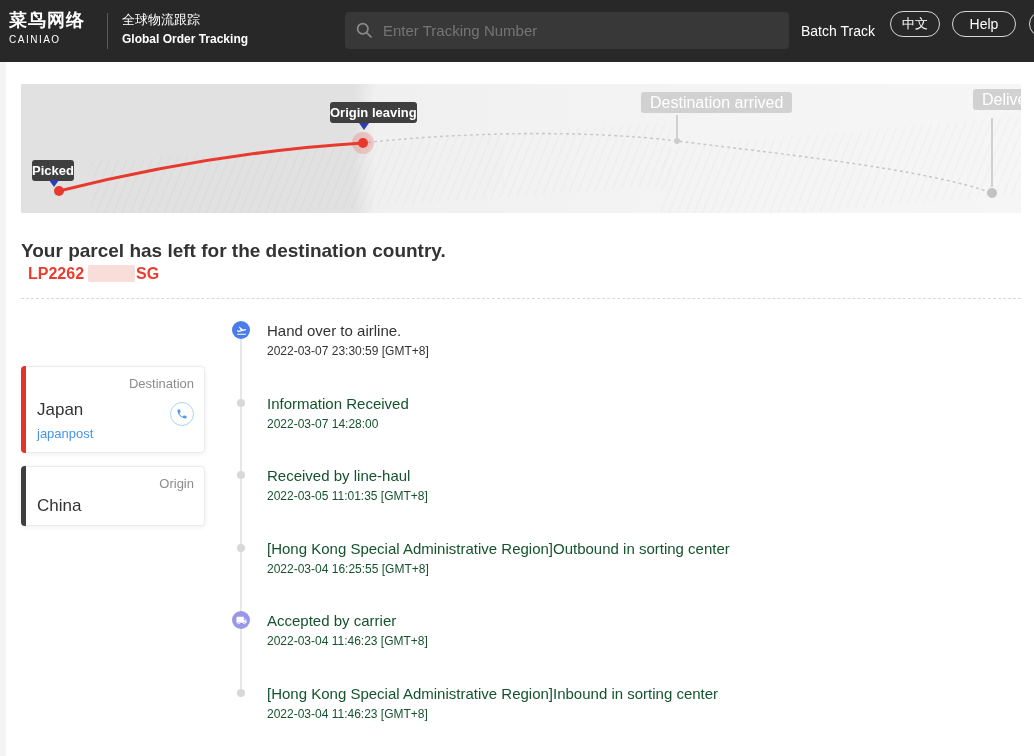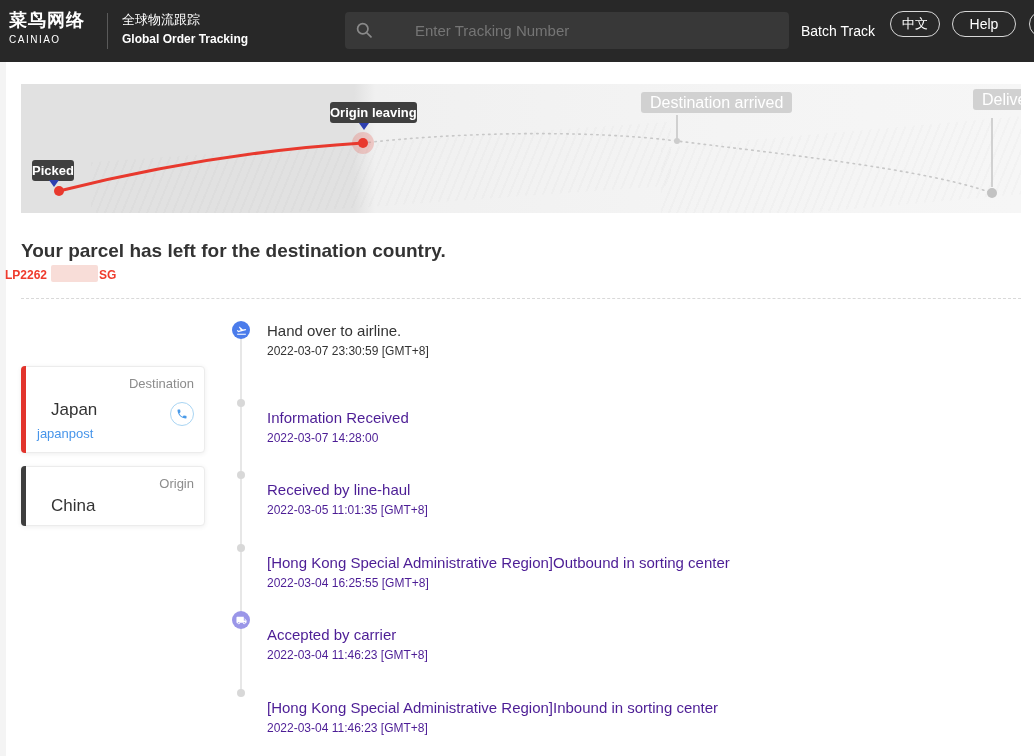--- a/index.html
+++ b/index.html
@@ -12,21 +12,21 @@
   .header { position:absolute; left:0; top:0; width:1034px; height:62px; background:#282828; }
   .logo { position:absolute; left:9px; top:9px; color:#fff; cursor:pointer; }
   .logo-cn { font-size:18px; font-weight:bold; line-height:22px; letter-spacing:1px; }
   .logo-en { font-size:10px; font-weight:normal; line-height:18px; letter-spacing:1.5px; }
   .header-divider { position:absolute; left:107px; top:13px; width:1px; height:36px; background:#5a5a5a; }
   .subtitle { position:absolute; left:122px; top:10px; color:#fff; }
   .subtitle-cn { font-size:13px; line-height:19px; }
   .subtitle-en { font-size:12px; font-weight:600; line-height:21px; }
   .searchbar {
     position:absolute; left:345px; top:12px; width:444px; height:37px;
-    background:#383838; border-radius:4px; display:flex; align-items:center; padding:0 10px;gap:32px;
+    background:#383838; border-radius:4px; display:flex; align-items:center; padding:0 10px;
   }
   .searchbar svg { flex:0 0 auto; margin-right:9px; }
   .searchbar input {
     flex:1; background:transparent; border:none; outline:none;
     color:#ccc; font-size:15px; font-family:inherit;
   }
   .searchbar input::placeholder { color:#757575; }
   .batch-track {
     position:absolute; left:801px; top:20px; color:#fff; font-size:14px;
     line-height:22px; cursor:pointer; white-space:nowrap;
@@ -58,54 +58,54 @@
     position:absolute; background:#3f3f3f; color:#fff; font-size:13px; font-weight:bold;
     padding:3px 0; border-radius:3px; white-space:nowrap; line-height:15px;
   }
   .tri { position:absolute; width:0; height:0; border:5px solid transparent; border-top:7px solid #2d3fb0; }
   .map-label-gray {
     position:absolute; background:rgba(198,198,198,0.78); color:#fff; font-size:16px;
     padding:3px 9px; border-radius:3px; line-height:15px; text-align:center;
   }
   
   .headline { position:absolute; left:21px; top:240px; font-size:19px; font-weight:bold; color:#333; }
-  .tracking { position:absolute; left:5px; top:265px; font-size:12px; font-weight:bold; color:#ef3b2d; }
+  .tracking { position:absolute; left:28px; top:265px; font-size:16px; font-weight:bold; color:#ef3b2d; }
   .redact { display:inline-block; width:47px; height:17px; background:#f8ddd8; border-radius:2px;
     vertical-align:-3px; margin:0 1px 0 4px; }
   .sep { position:absolute; left:21px; top:298px; width:1000px; border-top:1px dashed #d9d9d9; }
   
   .cards { position:absolute; left:21px; top:318px; width:184px; }
   .card {
     position:relative; background:#fff; border:1px solid #ececec; border-radius:4px;
     box-shadow:0 1px 5px rgba(0,0,0,0.07);
     margin-top:48px;
   }
   .card-dest { height:87px; }
   .card-orig { height:60px; margin-top:13px; }
   .card-accent { position:absolute; left:-1px; top:-1px; bottom:-1px; width:5px; border-radius:4px 0 0 4px; }
   .accent-red { background:#e2342c; }
   .accent-dark { background:#3e3e3e; }
   .card-role { position:absolute; right:10px; top:9px; font-size:13px; color:#8c8c8c; }
-  .card-country { position:absolute; left:29px; font-size:17px; color:#333; }
+  .card-country { position:absolute; left:15px; font-size:17px; color:#333; }
   .card-dest .card-country { top:33px; }
   .card-orig .card-country { top:29px; }
   .card-carrier { position:absolute; left:15px; top:59px; font-size:13px; color:#4795ea; cursor:pointer; }
   .phone-btn {
     position:absolute; right:10px; top:35px; width:24px; height:24px; border-radius:50%;
     border:1px solid #a9d5f3; display:flex; align-items:center; justify-content:center; cursor:pointer;
     background:#fff;
   }
   
   .timeline { position:absolute; left:232px; top:320px; width:792px; height:430px; }
   .tl-line { position:absolute; left:8px; top:12px; width:2px; height:359px; background:#e7e7e7; }
   .tl-entry { position:absolute; left:0; width:100%; }
   .tl-title { position:absolute; left:35px; top:0; font-size:15px; line-height:21px; white-space:nowrap; }
   .tl-time  { position:absolute; left:35px; top:21px; font-size:12px; line-height:21px; white-space:nowrap; }
   .tl-active .tl-title, .tl-active .tl-time { color:#333; }
-  .tl-muted .tl-title, .tl-muted .tl-time { color:#4c1d95;margin-top:14px; }
+  .tl-muted .tl-title, .tl-muted .tl-time { color:#14532d; }
   .tl-dot { position:absolute; left:5px; top:6px; width:8px; height:8px; border-radius:50%; background:#d8d8d8; }
   .tl-badge {
     position:absolute; left:0; top:1px; width:18px; height:18px; border-radius:50%;
     display:flex; align-items:center; justify-content:center;
   }
   .badge-plane { background:#4b7ceb; }
   .badge-truck { background:#9a96e8; }
 </style>
 </head>
 <body>

